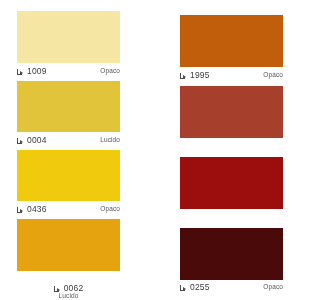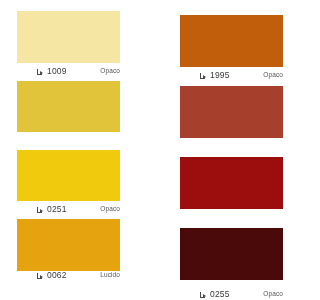--- a/index.html
+++ b/index.html
@@ -43,21 +43,20 @@
     height: 14px;
     display: flex;
     align-items: center;
     justify-content: space-between;
   }
   .code-group {
     display: flex;
     align-items: center;
     gap: 3px;
     white-space: nowrap;
-    margin-left: 20px;
   }
   .arrow-icon {
     display: inline-block;
     width: 7px;
     height: 7px;
     position: relative;
     flex: none;
     top: 1px;
   }
   .arrow-icon::before {
@@ -106,34 +105,41 @@
       <div class="swatch-meta" style="top: 64px;">
         <div class="code-group">
           <span class="arrow-icon"></span>
           <span class="code-text">1009</span>
         </div>
         <span class="finish-text">Opaco</span>
       </div>
       <div class="swatch-card" style="top: 81px; height: 51px;">
         <div class="swatch-chip" title="#E2C43A" style="background: rgb(226, 196, 58);"></div>
       </div>
+      <div class="swatch-meta" style="top: 133px;">
+        <div class="code-group">
+          <span class="arrow-icon"></span>
+          <span class="code-text">0004</span>
+        </div>
+        <span class="finish-text">Lucido</span>
+      </div>
       <div class="swatch-card" style="top: 150px; height: 51px;">
         <div class="swatch-chip" title="#F0CA0C" style="background: rgb(240, 202, 12);"></div>
       </div>
       <div class="swatch-meta" style="top: 202px;">
         <div class="code-group">
           <span class="arrow-icon"></span>
-          <span class="code-text">0251</span>
+          <span class="code-text">0436</span>
         </div>
         <span class="finish-text">Opaco</span>
       </div>
       <div class="swatch-card" style="top: 219px; height: 52px;">
         <div class="swatch-chip" title="#E5A310" style="background: rgb(229, 163, 16);"></div>
       </div>
-      <div class="swatch-meta" style="top: 268px;">
+      <div class="swatch-meta" style="top: 284px; flex-direction: column;">
         <div class="code-group">
           <span class="arrow-icon"></span>
           <span class="code-text">0062</span>
         </div>
         <span class="finish-text">Lucido</span>
       </div>
     </div>
     <div class="column right" style="left: 180px; width: 103px;">
       <div class="swatch-card" style="top: 15px; height: 52px;">
         <div class="swatch-chip" title="#C05E0C" style="background: rgb(192, 94, 12);"></div>
@@ -147,21 +153,21 @@
       </div>
       <div class="swatch-card" style="top: 86px; height: 52px;">
         <div class="swatch-chip" title="#A6402C" style="background: rgb(166, 64, 44);"></div>
       </div>
       <div class="swatch-card" style="top: 157px; height: 52px;">
         <div class="swatch-chip" title="#9C0E0E" style="background: rgb(156, 14, 14);"></div>
       </div>
       <div class="swatch-card" style="top: 228px; height: 52px;">
         <div class="swatch-chip" title="#4A0A0A" style="background: rgb(74, 10, 10);"></div>
       </div>
-      <div class="swatch-meta" style="top: 287px; align-items: center;">
+      <div class="swatch-meta" style="top: 280px; align-items: center;">
         <div class="code-group">
           <span class="arrow-icon"></span>
           <span class="code-text">0255</span>
         </div>
         <span class="finish-text">Opaco</span>
       </div>
     </div>
   </div>
 
 </body></html>

